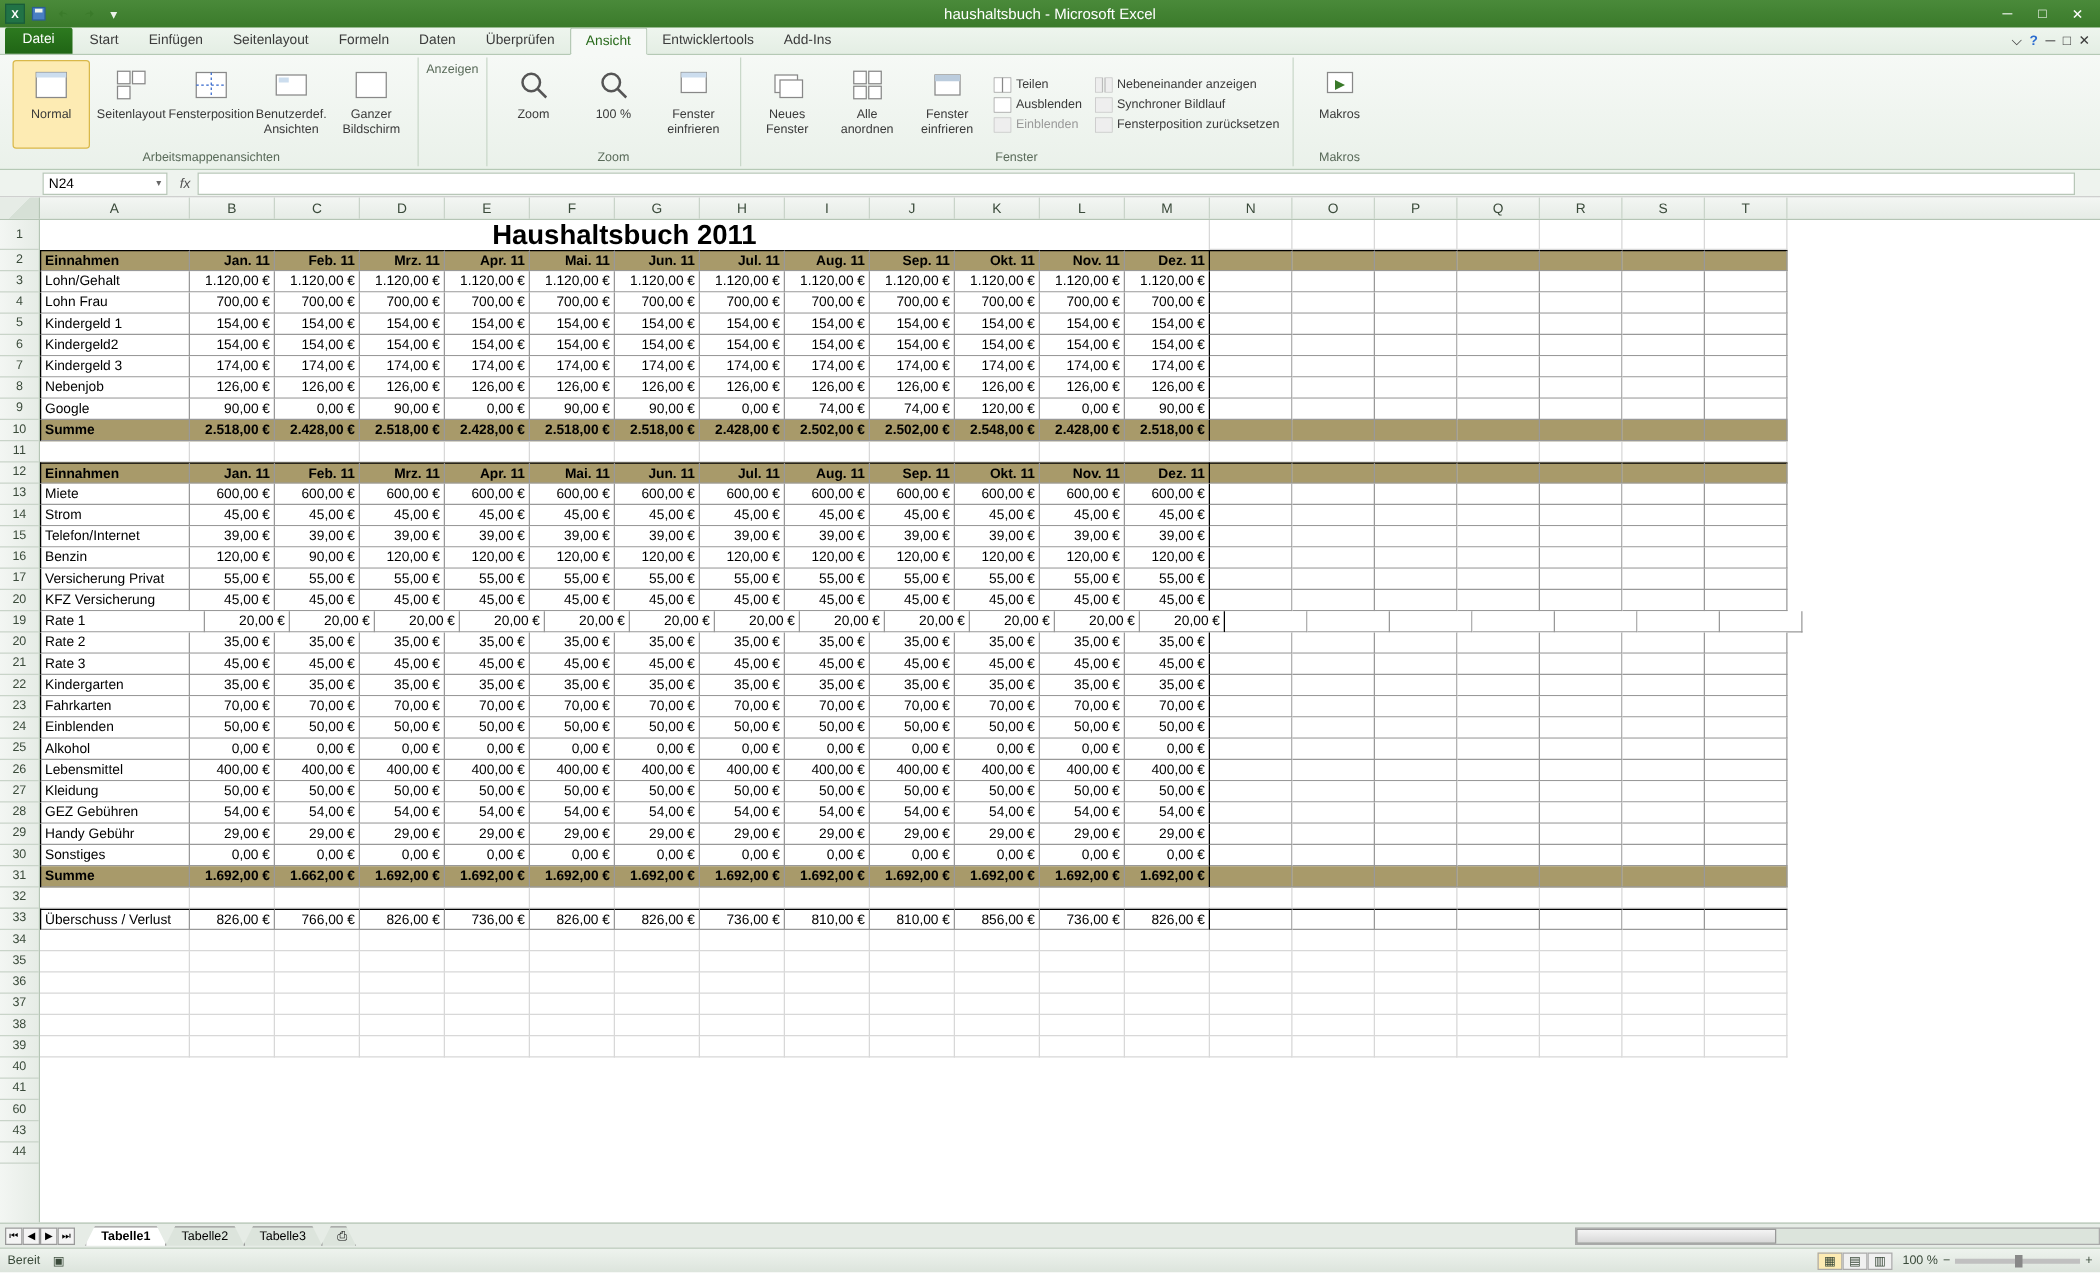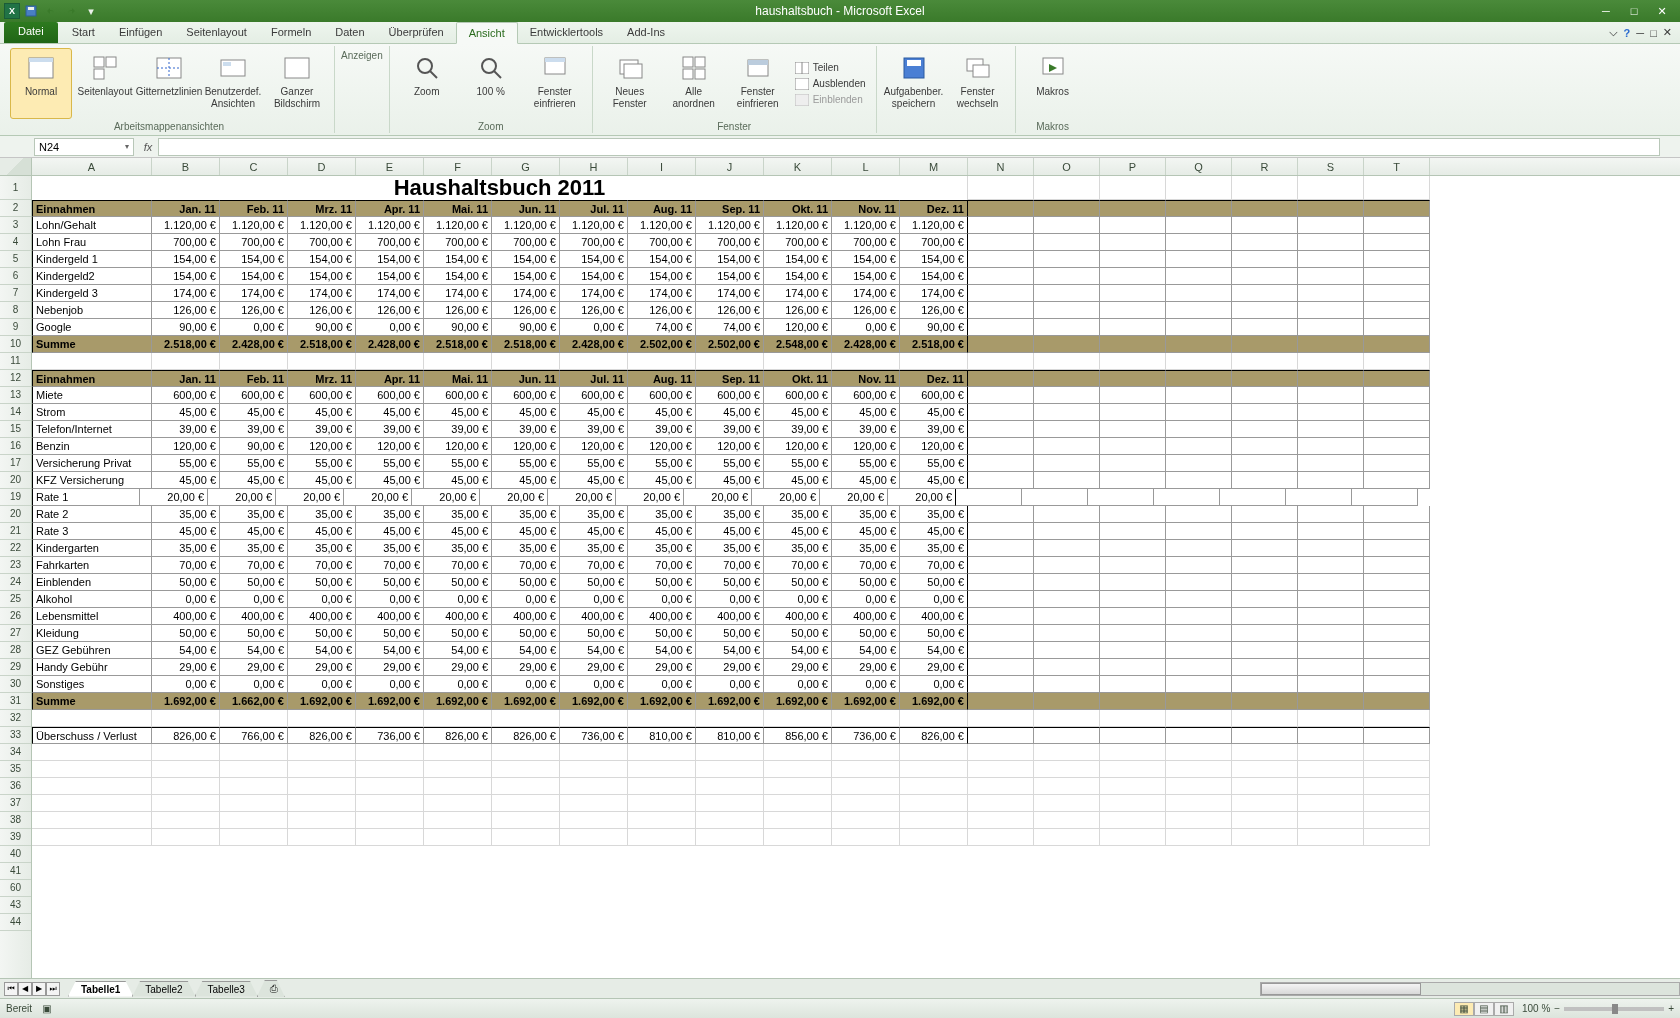--- a/index.html
+++ b/index.html
@@ -167,21 +167,21 @@
           <div class="txt">Seitenlayout</div>
         </div>
       <div class="big-btn">
           <div class="ico">
             <svg width="28" height="28">
               <rect x="2" y="4" width="24" height="20" fill="#fff" stroke="#888"></rect>
               <line x1="2" y1="14" x2="26" y2="14" stroke="#36c" stroke-dasharray="2"></line>
               <line x1="14" y1="4" x2="14" y2="24" stroke="#36c" stroke-dasharray="2"></line>
             </svg>
           </div>
-          <div class="txt">Gitternetzlinien</div>
+          <div class="txt">Fensterposition</div>
         </div>
       <div class="big-btn">
           <div class="ico">
             <svg width="28" height="28">
               <rect x="2" y="6" width="24" height="16" fill="#fff" stroke="#888"></rect>
               <rect x="4" y="8" width="8" height="4" fill="#cde"></rect>
             </svg>
           </div>
           <div class="txt">Benutzerdef. Ansichten</div>
         </div>
@@ -276,45 +276,43 @@
             </svg>
             <span>Ausblenden</span>
           </div>
         <div class="chk dim">
             <svg width="14" height="12">
               <rect x="0" y="0" width="14" height="12" fill="#eee" stroke="#bbb"></rect>
             </svg>
             <span>Einblenden</span>
           </div>
       </div>
+      <div class="chk-list dim" style="padding:2px 4px;">
+        <div class="chk">
+            <svg width="14" height="12">
+              <rect x="0" y="0" width="6" height="12" fill="#eee" stroke="#bbb"></rect>
+              <rect x="8" y="0" width="6" height="12" fill="#eee" stroke="#bbb"></rect>
+            </svg>
+            <span>Nebeneinander anzeigen</span>
+          </div>
+        <div class="chk">
+            <svg width="14" height="12">
+              <rect x="0" y="0" width="14" height="12" fill="#eee" stroke="#bbb"></rect>
+            </svg>
+            <span>Synchroner Bildlauf</span>
+          </div>
+        <div class="chk">
+            <svg width="14" height="12">
+              <rect x="0" y="0" width="14" height="12" fill="#eee" stroke="#bbb"></rect>
+            </svg>
+            <span>Fensterposition zurücksetzen</span>
+          </div>
+      </div>
     </div>
     <div class="label">Fenster</div>
-  </div>
-  <div class="group">
-    <div class="controls">
-      <div class="big-btn">
-          <div class="ico">
-            <svg width="28" height="28">
-              <rect x="4" y="4" width="20" height="20" fill="#4a7fd4" stroke="#2a5aa0"></rect>
-              <rect x="7" y="6" width="14" height="6" fill="#fff"></rect>
-            </svg>
-          </div>
-          <div class="txt">Aufgabenber. speichern</div>
-        </div>
-      <div class="big-btn">
-          <div class="ico">
-            <svg width="28" height="28">
-              <rect x="3" y="5" width="16" height="12" fill="#fff" stroke="#888"></rect>
-              <rect x="9" y="11" width="16" height="12" fill="#fff" stroke="#888"></rect>
-            </svg>
-          </div>
-          <div class="txt">Fenster wechseln</div>
-        </div>
-    </div>
-    <div class="label">&nbsp;</div>
   </div>
   <div class="group" style="border-right:none;">
     <div class="controls">
       <div class="big-btn">
           <div class="ico">
             <svg width="28" height="28">
               <rect x="4" y="4" width="20" height="16" fill="#fff" stroke="#888"></rect>
               <polygon points="10,10 10,18 18,14" fill="#3a7a2a"></polygon>
             </svg>
           </div>
@@ -784,21 +782,21 @@
         <div class="cell lastcol" style="width:68px">45,00 €</div>
         <div class="cell" style="width:66px"></div>
         <div class="cell" style="width:66px"></div>
         <div class="cell" style="width:66px"></div>
         <div class="cell" style="width:66px"></div>
         <div class="cell" style="width:66px"></div>
         <div class="cell" style="width:66px"></div>
         <div class="cell" style="width:66px"></div>
       </div>
       <div class="row data-row tbl">
-        <div class="cell" style="width:108px">Rate 1</div>
+        <div class="cell" style="width:132px">Rate 1</div>
         <div class="cell" style="width:68px">20,00 €</div>
         <div class="cell" style="width:68px">20,00 €</div>
         <div class="cell" style="width:68px">20,00 €</div>
         <div class="cell" style="width:68px">20,00 €</div>
         <div class="cell" style="width:68px">20,00 €</div>
         <div class="cell" style="width:68px">20,00 €</div>
         <div class="cell" style="width:68px">20,00 €</div>
         <div class="cell" style="width:68px">20,00 €</div>
         <div class="cell" style="width:68px">20,00 €</div>
         <div class="cell" style="width:68px">20,00 €</div>

